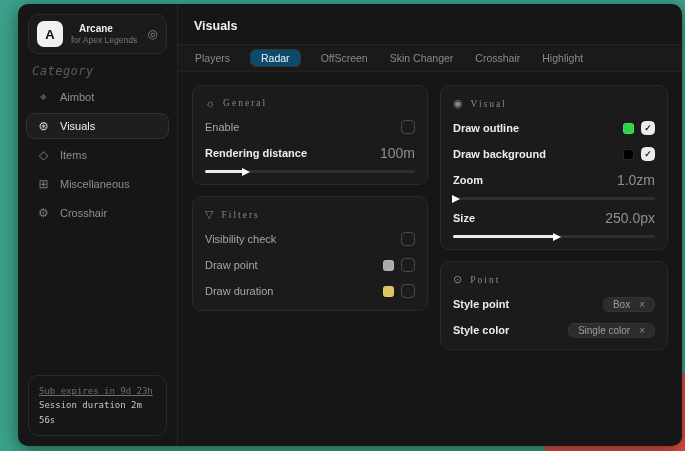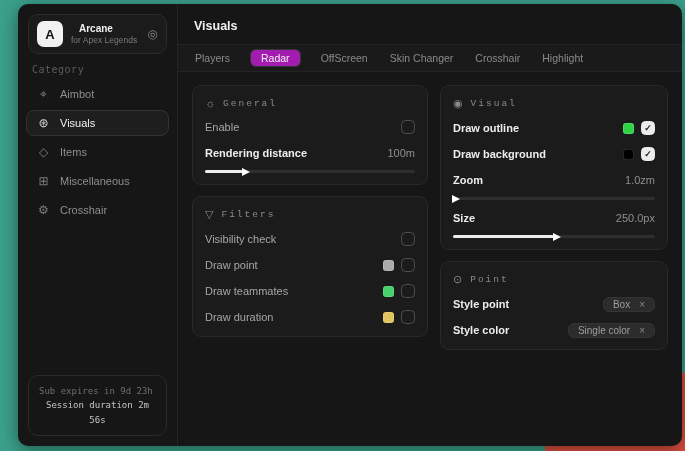--- a/index.html
+++ b/index.html
@@ -24,69 +24,69 @@
   .logo {
     width:26px; height:26px; border-radius:7px; background:#f1f1f1;
     display:flex; align-items:center; justify-content:center;
     color:#111; font-weight:bold; font-size:13px;
   }
   .brand-text { line-height:1.2; }
   .brand-title { color:#efefef; font-size:10px; font-weight:bold;margin-left:8px; }
   .brand-sub { color:#7a7a7a; font-size:8.5px; }
   .brand-gear { margin-left:auto; color:#8a8a8a; font-size:12px; cursor:pointer; }
 
-  .cat-label { margin:10px 14px 6px; color:#5c5c5c; font-size:10px;
-               font-family:"DejaVu Sans Mono", monospace; letter-spacing:.5px; }
+  .cat-label { margin:10px 14px 6px; color:#5c5c5c; font-size:12px;
+               font-family:"DejaVu Sans Mono", monospace; letter-spacing:.5px;font-style:italic; }
 
   .nav { padding:0 8px; }
   .nav-item {
     display:flex; align-items:center; gap:10px; height:26px; padding:0 10px;
     margin-bottom:3px; color:#8f8f8f; font-size:11px; border:1px solid transparent;
     border-radius:8px; cursor:pointer;
   }
   .nav-item .nav-icon { font-size:12px; color:#7c7c7c; width:13px; text-align:center; }
   .nav-item.active { background:#1e1e1e; border-color:#323232; color:#f2f2f2; }
   .nav-item.active .nav-icon { color:#d8d8d8; }
 
   .session-card {
     position:absolute; left:10px; right:10px; bottom:10px;
     border:1px solid #2a2a2a; border-radius:10px; padding:8px 10px;
     font-family:"DejaVu Sans Mono", monospace; font-size:9px; line-height:1.6;
   }
-  .session-line1 { color:#6f6f6f; }
-  .session-line2 { color:#c6c6c6;text-align:center; }
+  .session-line1 { color:#6f6f6f;text-decoration:underline; }
+  .session-line2 { color:#c6c6c6; }
 
   
   .main { flex:1; display:flex; flex-direction:column; min-width:0; }
   .main-header { padding:12px 16px 10px; border-bottom:1px solid #232323; }
   .page-title { color:#f0f0f0; font-size:12.5px; font-weight:bold; }
 
   .tabbar {
     display:flex; align-items:center; gap:18px; height:27px; padding:0 15px;
     background:#1a1a1a; border-bottom:1px solid #232323;
   }
   .tab { color:#8a8a8a; font-size:10.5px; cursor:pointer; padding:3px 2px; }
-  .tab.active { background:#a21caf; border:1px solid #353535; border-radius:6px;
+  .tab.active { background:#0c4a6e; border:1px solid #353535; border-radius:6px;
                 padding:2px 10px; color:#f2f2f2; }
 
   .content { flex:1; display:flex; gap:12px; padding:13px 14px; align-items:flex-start; }
   .col { display:flex; flex-direction:column; gap:11px; }
   .col-left { width:236px; flex:0 0 236px; }
   .col-right { flex:1; min-width:0; }
 
   .panel { background:#1b1b1b; border:1px solid #292929; border-radius:9px; padding:11px 12px; }
   .panel-head { display:flex; align-items:center; gap:8px; margin-bottom:4px; }
   .p-icon { color:#8a8a8a; font-size:11px; }
-  .p-title { color:#8a8a8a; font-size:9.5px; font-family:Liberation Mono, monospace;
+  .p-title { color:#8a8a8a; font-size:9.5px; font-family:Liberation Serif, serif;
              letter-spacing:2px; }
 
   .row { display:flex; align-items:center; justify-content:space-between; margin-top:10px; min-height:16px; }
   .lbl { color:#a6a6a6; font-size:11px; }
   .lbl.strong { color:#ededed; font-weight:bold; }
-  .val { color:#8f8f8f; font-size:11px; }
+  .val { color:#8f8f8f; font-size:14px; }
   .right-group { display:flex; align-items:center; gap:7px; }
 
   .swatch { width:11px; height:11px; border-radius:3px; border:1px solid rgba(255,255,255,.15); cursor:pointer; }
   .checkbox {
     width:14px; height:14px; border:1.5px solid #4d4d4d; border-radius:4.5px;
     display:flex; align-items:center; justify-content:center; cursor:pointer;
     color:transparent; font-size:9px;
   }
   .checkbox.checked { background:#ececec; border-color:#ececec; color:#1c1c1c; font-weight:bold; }
 
@@ -201,27 +201,20 @@
             <span class="checkbox"></span>
           </div>
           <div class="row">
             <span class="lbl">Draw point</span>
             <span class="right-group">
               <span class="swatch" style="background: rgb(171, 171, 171);"></span>
               <span class="checkbox"></span>
             </span>
           </div>
           <div class="row">
-            <span class="lbl">Draw teammates</span>
-            <span class="right-group">
-              <span class="swatch" style="background: rgb(69, 208, 107);"></span>
-              <span class="checkbox"></span>
-            </span>
-          </div>
-          <div class="row">
             <span class="lbl">Draw duration</span>
             <span class="right-group">
               <span class="swatch" style="background: rgb(224, 196, 94);"></span>
               <span class="checkbox"></span>
             </span>
           </div>
         </section>
       </div>
 
       <div class="col col-right">

